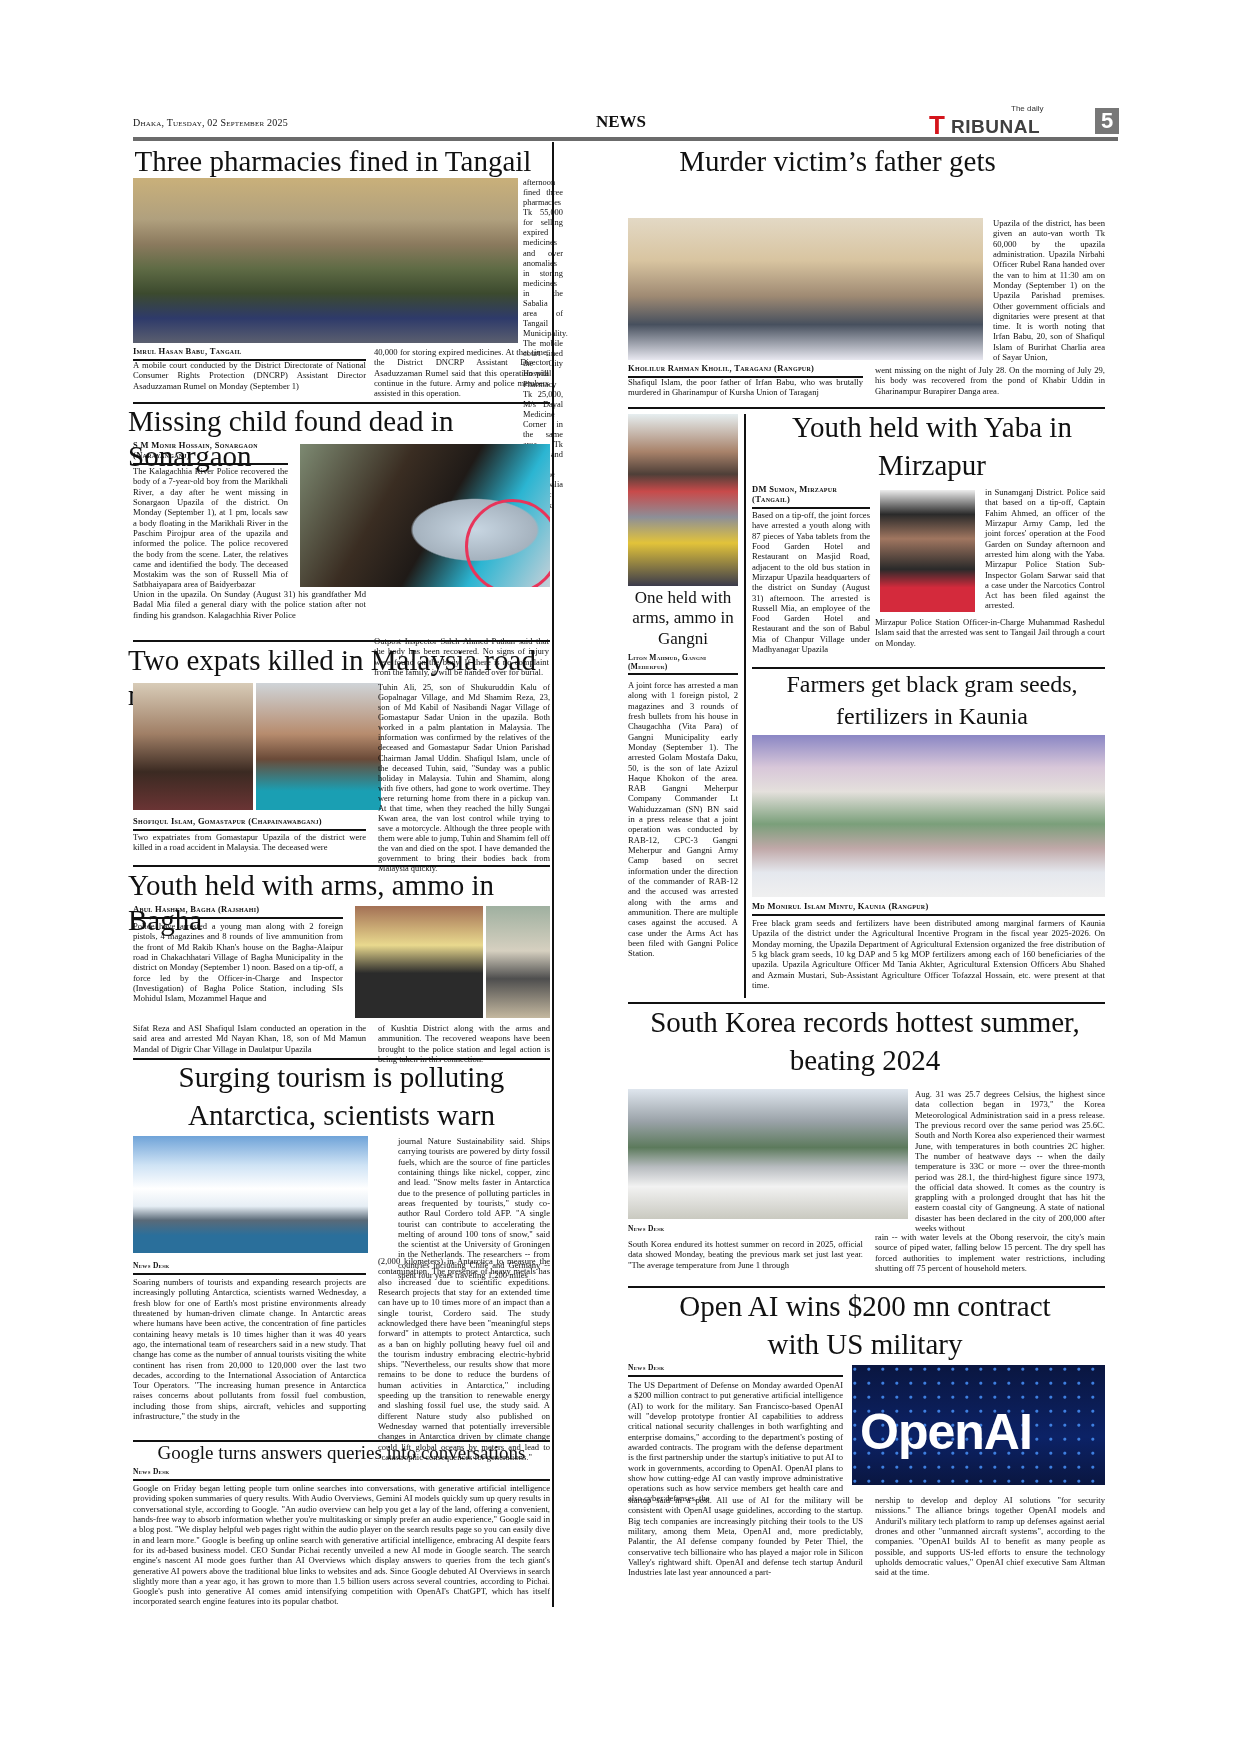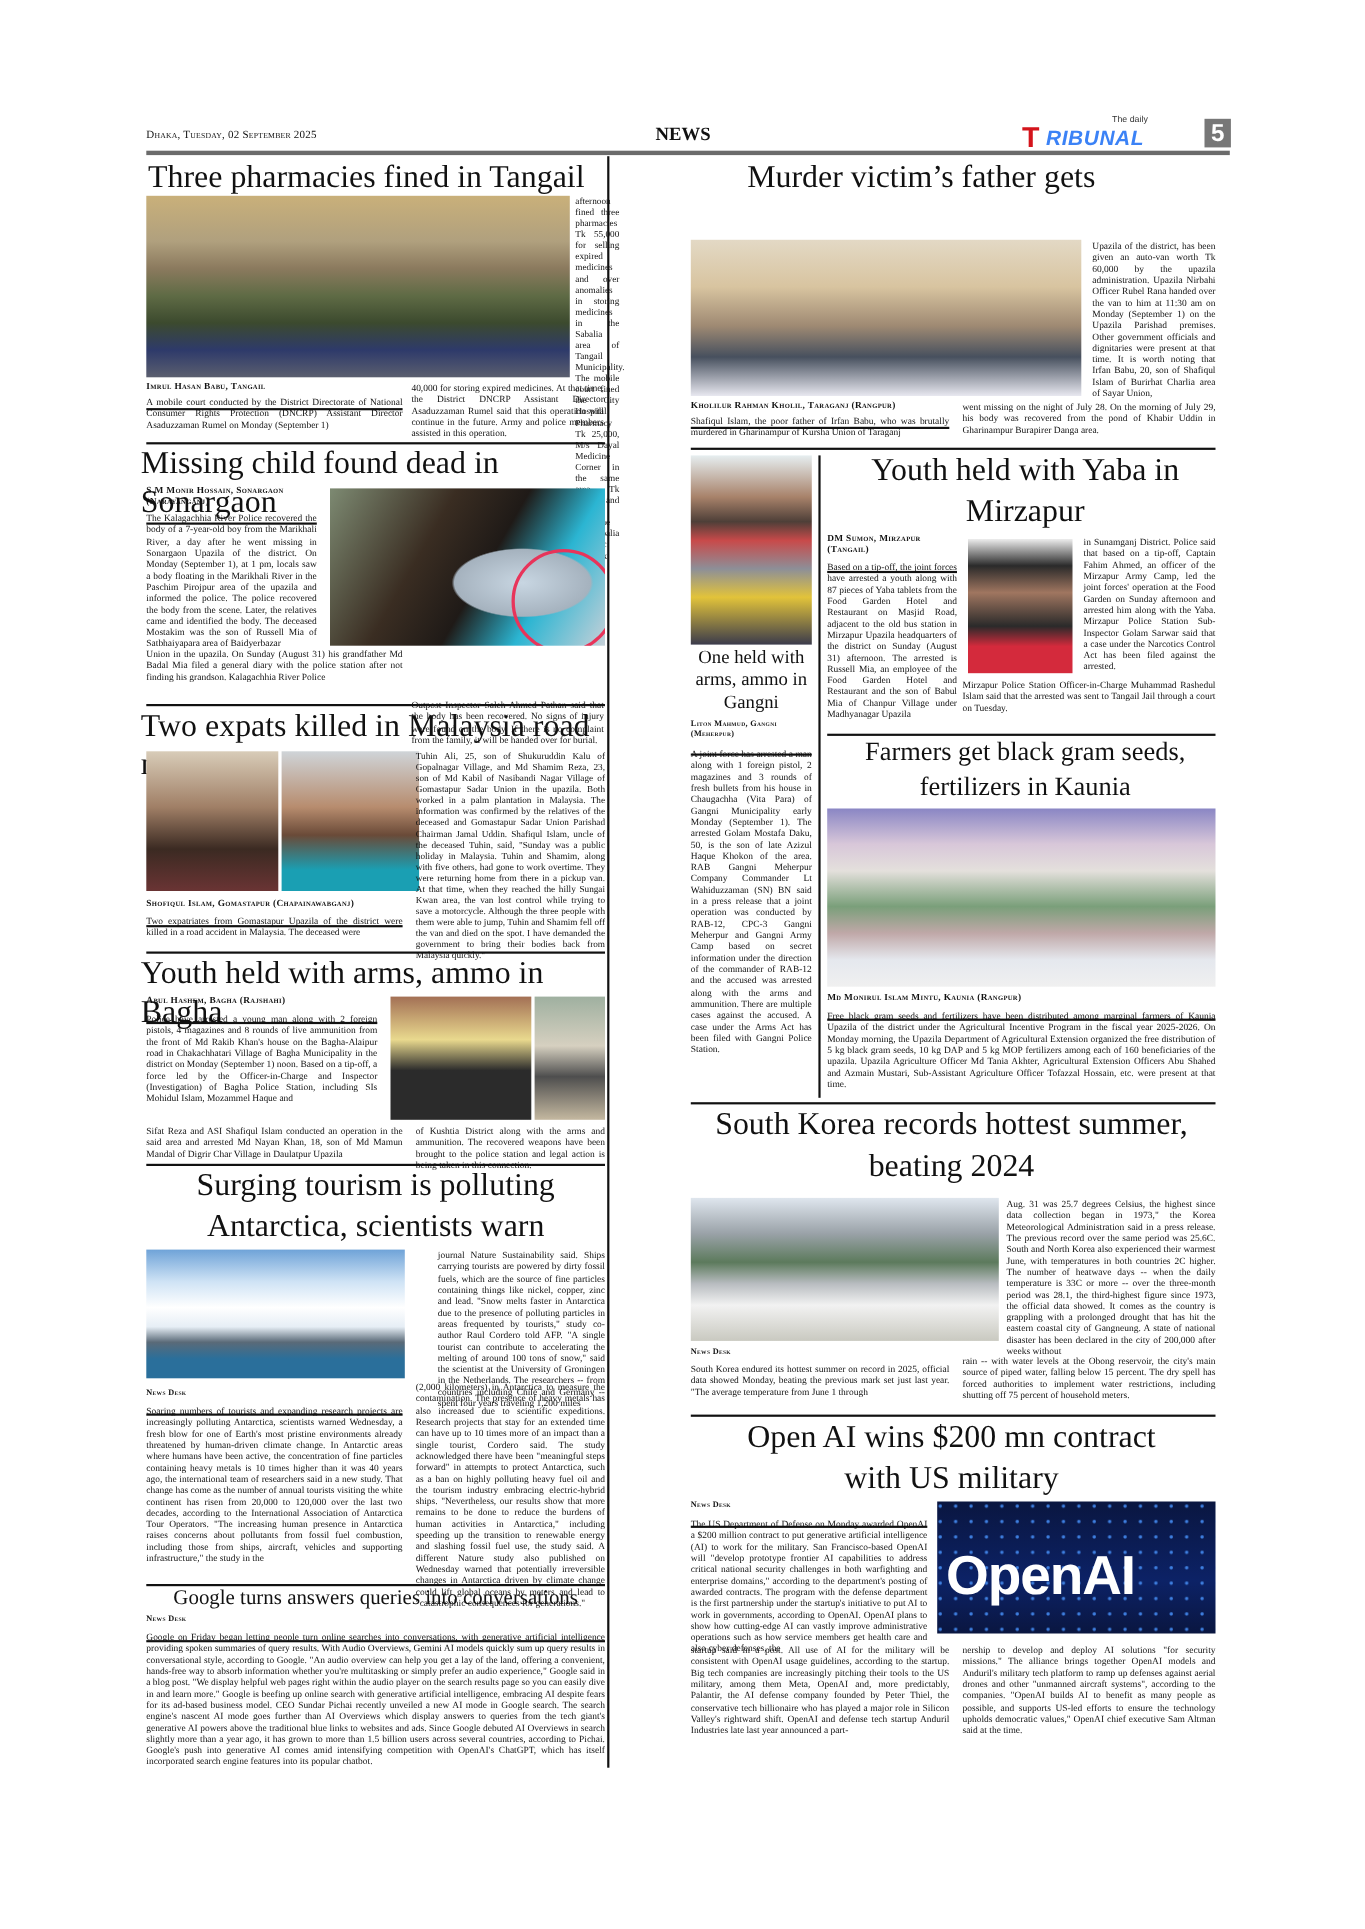--- a/index.html
+++ b/index.html
@@ -4,27 +4,27 @@
 <style>
   * { box-sizing: border-box; margin: 0; padding: 0; }
   html, body { width: 1241px; height: 1754px; background: #fff; }
   body { position: relative; font-family: "Liberation Serif", serif; color: #111; overflow: hidden; }
   .abs { position: absolute; }
   .dateline { left: 133px; top: 117px; font-size: 10px; font-variant: small-caps; letter-spacing: 0.2px; }
   .section { left: 596px; top: 112px; font-size: 17px; font-weight: bold; }
   .masthead { left: 929px; top: 108px; width: 190px; height: 28px; }
   .mast-the { position: absolute; left: 82px; top: -4px; font-family: "Liberation Sans", sans-serif; font-size: 8px; color: #333; }
   .mast-t { position: absolute; left: 0; top: 2px; font-family: "Liberation Sans", sans-serif; font-weight: 900; font-size: 26px; color: #d4141b; letter-spacing: -1px; }
-  .mast-word { position: absolute; left: 22px; top: 8px; font-family: "Liberation Sans", sans-serif; font-weight: 900; font-size: 19px; letter-spacing: 0.5px; color: #3b82f6; font-style: italic; }
+  .mast-word { position: absolute; left: 22px; top: 8px; font-family: "Liberation Sans", sans-serif; font-weight: 900; font-size: 19px; letter-spacing: 0.5px; color: #404040; }
   .mast-page { position: absolute; right: 0; top: 0; width: 24px; height: 26px; background: #777; color: #fff; font-family: "Liberation Sans", sans-serif; font-weight: bold; font-size: 22px; text-align: center; line-height: 26px; }
   .topbar { left: 133px; top: 137px; width: 985px; height: 4px; background: #6b6b6b; }
   .vrule { background: #111; width: 2px; }
   .hrule { background: #111; height: 2px; }
   .hl { font-family: "Liberation Serif", serif; font-weight: normal; color: #111; text-align: center; line-height: 1.2; }
-  .byline { font-size: 8.5px; font-weight: bold; font-variant: small-caps; letter-spacing: 0.3px; border-bottom: 2px solid #111; padding-bottom: 14px; line-height: 1.15; }
+  .byline { font-size: 8.5px; font-weight: bold; font-variant: small-caps; letter-spacing: 0.3px; border-bottom: 2px solid #111; padding-bottom: 2px; line-height: 1.15; }
   .txt { font-size: 8.6px; line-height: 1.2; text-align: justify; }
   .photo { overflow: hidden; }
   .ph-pharm { background: linear-gradient(180deg,#c9b07a 0%,#b0a07e 25%,#8b7a5e 40%,#5f6b45 55%,#3c4a2e 70%,#2e3a6a 85%,#5b5f6f 100%); }
   .ph-van { background: linear-gradient(180deg,#e3d9c5 0%,#d8c4a0 30%,#9f8a73 55%,#47505e 75%,#e8e8f0 100%); }
   .ph-child { background: radial-gradient(ellipse at 70% 60%, #c8d6e2 0%, #a5b2be 25%, transparent 26%), linear-gradient(120deg,#7d8a72 0%,#3a2d22 35%,#1f1a17 55%,#2bb5d2 75%,#c5d0d8 100%); }
   .ph-exp1 { background: linear-gradient(180deg,#d8ccb8 0%,#a07f66 40%,#3b2a22 70%,#6a3434 100%); }
   .ph-exp2 { background: linear-gradient(180deg,#cfd4d8 0%,#b78c6e 40%,#6a4a38 60%,#1a9fb3 85%,#1a9fb3 100%); }
   .ph-man1 { background: linear-gradient(180deg,#e6eef0 0%,#a8826a 22%,#4e3f38 35%,#c84a4a 45%,#8d8f98 60%,#e2c33a 75%,#3b3b4b 100%); }
   .ph-man2 { background: linear-gradient(180deg,#ededed 0%,#2a2a2a 20%,#a07660 40%,#2a2a2a 65%,#d42a3c 80%,#d42a3c 100%); }
   .ph-farm { background: linear-gradient(180deg,#8a86c4 0%,#d8c7d9 20%,#e4e0dc 35%,#7a9f7a 55%,#c0a8a8 70%,#e5e8ee 85%,#f0f0f0 100%); }
@@ -119,21 +119,21 @@
 <div class="abs byline" style="left:628px; top:654px; width:110px; font-size:7.5px;">Liton Mahmud, Gangni (Meherpur)</div>
 <div class="abs txt" style="left:628px; top:680px; width:110px;">A joint force has arrested a man along with 1 foreign pistol, 2 magazines and 3 rounds of fresh bullets from his house in Chaugachha (Vita Para) of Gangni Municipality early Monday (September 1). The arrested Golam Mostafa Daku, 50, is the son of late Azizul Haque Khokon of the area. RAB Gangni Meherpur Company Commander Lt Wahiduzzaman (SN) BN said in a press release that a joint operation was conducted by RAB-12, CPC-3 Gangni Meherpur and Gangni Army Camp based on secret information under the direction of the commander of RAB-12 and the accused was arrested along with the arms and ammunition. There are multiple cases against the accused. A case under the Arms Act has been filed with Gangni Police Station.</div>
 <div class="abs vrule" style="left:744px; top:414px; width:2px; height:584px;"></div>
 
 <div class="abs hl" style="left:752px; top:410px; width:360px; font-size:29px;">Youth held with Yaba in</div>
 <div class="abs hl" style="left:752px; top:448px; width:360px; font-size:29px;">Mirzapur</div>
 <div class="abs byline" style="left:752px; top:485px; width:118px;">DM Sumon, Mirzapur (Tangail)</div>
 <div class="abs txt" style="left:752px; top:510px; width:118px;">Based on a tip-off, the joint forces have arrested a youth along with 87 pieces of Yaba tablets from the Food Garden Hotel and Restaurant on Masjid Road, adjacent to the old bus station in Mirzapur Upazila headquarters of the district on Sunday (August 31) afternoon. The arrested is Russell Mia, an employee of the Food Garden Hotel and Restaurant and the son of Babul Mia of Chanpur Village under Madhyanagar Upazila</div>
 <div class="abs photo ph-man2" style="left:880px; top:490px; width:95px; height:122px;"></div>
 <div class="abs txt" style="left:985px; top:487px; width:120px;">in Sunamganj District. Police said that based on a tip-off, Captain Fahim Ahmed, an officer of the Mirzapur Army Camp, led the joint forces' operation at the Food Garden on Sunday afternoon and arrested him along with the Yaba. Mirzapur Police Station Sub-Inspector Golam Sarwar said that a case under the Narcotics Control Act has been filed against the arrested.</div>
-<div class="abs txt" style="left:875px; top:617px; width:230px;">Mirzapur Police Station Officer-in-Charge Muhammad Rashedul Islam said that the arrested was sent to Tangail Jail through a court on Tuesday.</div>
+<div class="abs txt" style="left:875px; top:617px; width:230px;">Mirzapur Police Station Officer-in-Charge Muhammad Rashedul Islam said that the arrested was sent to Tangail Jail through a court on Monday.</div>
 
 <div class="abs hrule" style="left:752px; top:667px; width:353px;"></div>
 
 <div class="abs hl" style="left:752px; top:670px; width:360px; font-size:24px;">Farmers get black gram seeds,</div>
 <div class="abs hl" style="left:752px; top:702px; width:360px; font-size:24px;">fertilizers in Kaunia</div>
 <div class="abs photo ph-farm" style="left:752px; top:735px; width:353px; height:162px;"></div>
 <div class="abs byline" style="left:752px; top:902px; width:353px;">Md Monirul Islam Mintu, Kaunia (Rangpur)</div>
 <div class="abs txt" style="left:752px; top:918px; width:353px;">Free black gram seeds and fertilizers have been distributed among marginal farmers of Kaunia Upazila of the district under the Agricultural Incentive Program in the fiscal year 2025-2026. On Monday morning, the Upazila Department of Agricultural Extension organized the free distribution of 5 kg black gram seeds, 10 kg DAP and 5 kg MOP fertilizers among each of 160 beneficiaries of the upazila.  Upazila Agriculture Officer Md Tania Akhter, Agricultural Extension Officers Abu Shahed and Azmain Mustari, Sub-Assistant Agriculture Officer Tofazzal Hossain, etc. were present at that time.</div>
 
 <div class="abs hrule" style="left:628px; top:1002px; width:477px;"></div>

